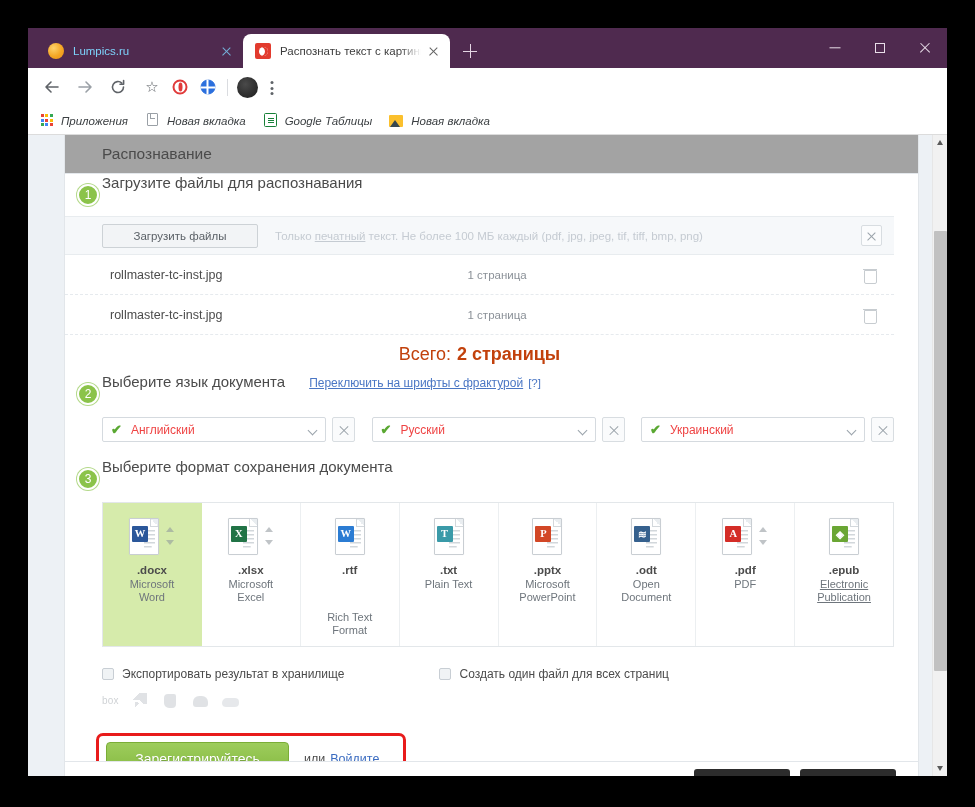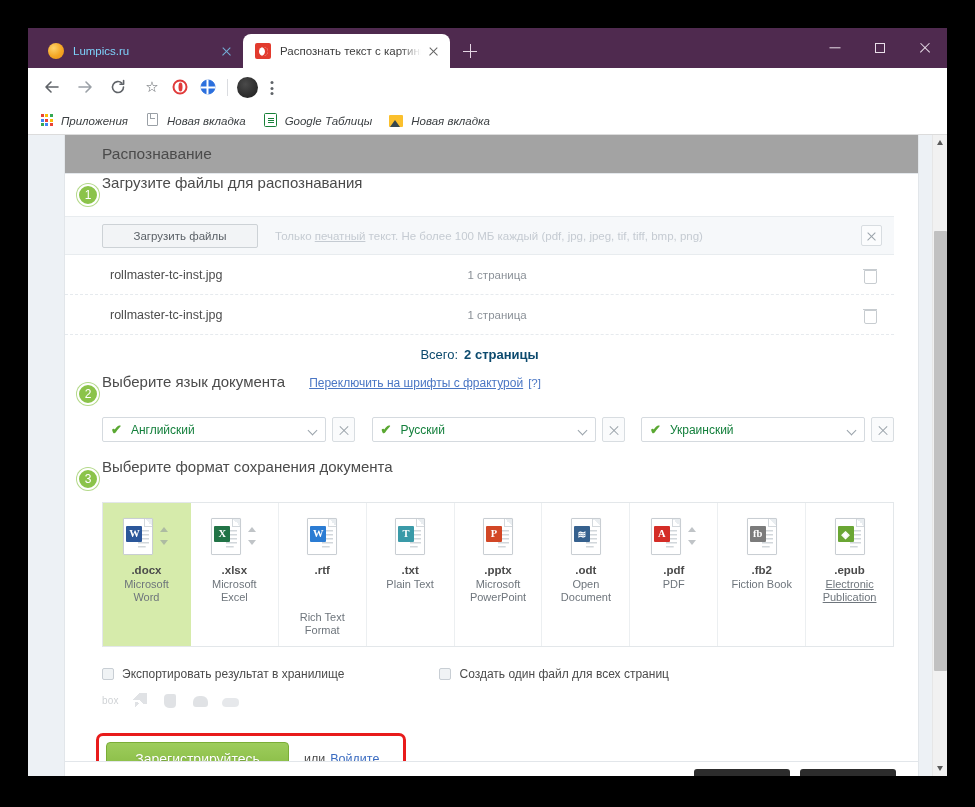--- a/index.html
+++ b/index.html
@@ -401,21 +401,21 @@
     background: #fff;
   }
   .trash::after {
     content:""; position:absolute; left:-0.5px; top:1.5px;
     width:14px; height:1.3px; background:#9aa3ab;
     box-shadow: 0 -2.3px 0 -0.3px #9aa3ab inset;
   }
   .total-row {
     height: 38px;
     display: flex; align-items: center; justify-content: center;
-    font-size: 13px; color: #0c4a6e;
+    font-size: 18px; color: #c2410c;
     margin-left: -37px;
     text-align: right;
   }
   .total-row b { margin-left: 6px; }
 
   
   .lang-row {
     display: flex;
     align-items: center;
     padding-bottom: 16px;
@@ -430,21 +430,21 @@
     display: flex; align-items: center;
     padding: 0 8px;
     position: relative;
   }
   .tick {
     color: #5aa832;
     font-size: 13px;
     margin-right: 9px;
     font-weight: bold;
   }
-  .lang-name { font-size: 12px; color: #15803d; }
+  .lang-name { font-size: 12px; color: #ef4444; }
   .caret {
     position: absolute; right: 9px; top: 9px;
     width: 7px; height: 7px;
     border-left: 1.3px solid #9aa3ab;
     border-bottom: 1.3px solid #9aa3ab;
     transform: rotate(-45deg);
   }
   .lang-x {
     width: 23px; height: 25px;
     margin-left: 6px;
@@ -962,31 +962,20 @@
                     <span class="spin"></span>
                   </div>
                   <div class="fmt-ext">.pdf</div>
                   <div class="fmt-desc" style="white-space: pre-line;">PDF</div>
                 </div>
                 <div class="fmt">
                   <div class="fmt-icorow">
                     <div class="doc-ico">
                       <span class="corner"></span>
                       <span class="lines"></span>
-                      <span class="badge" style="background: rgb(123, 123, 123);">fb</span>
-                    </div>
-                  </div>
-                  <div class="fmt-ext">.fb2</div>
-                  <div class="fmt-desc" style="white-space: pre-line;">Fiction Book</div>
-                </div>
-                <div class="fmt">
-                  <div class="fmt-icorow">
-                    <div class="doc-ico">
-                      <span class="corner"></span>
-                      <span class="lines"></span>
                       <span class="badge" style="background: rgb(106, 166, 52);">◈</span>
                     </div>
                   </div>
                   <div class="fmt-ext">.epub</div>
                   <div class="fmt-desc" style="white-space: pre-line; text-decoration: underline;">Electronic
 Publication</div>
                 </div>
               </div>
 
             <div class="checks">

